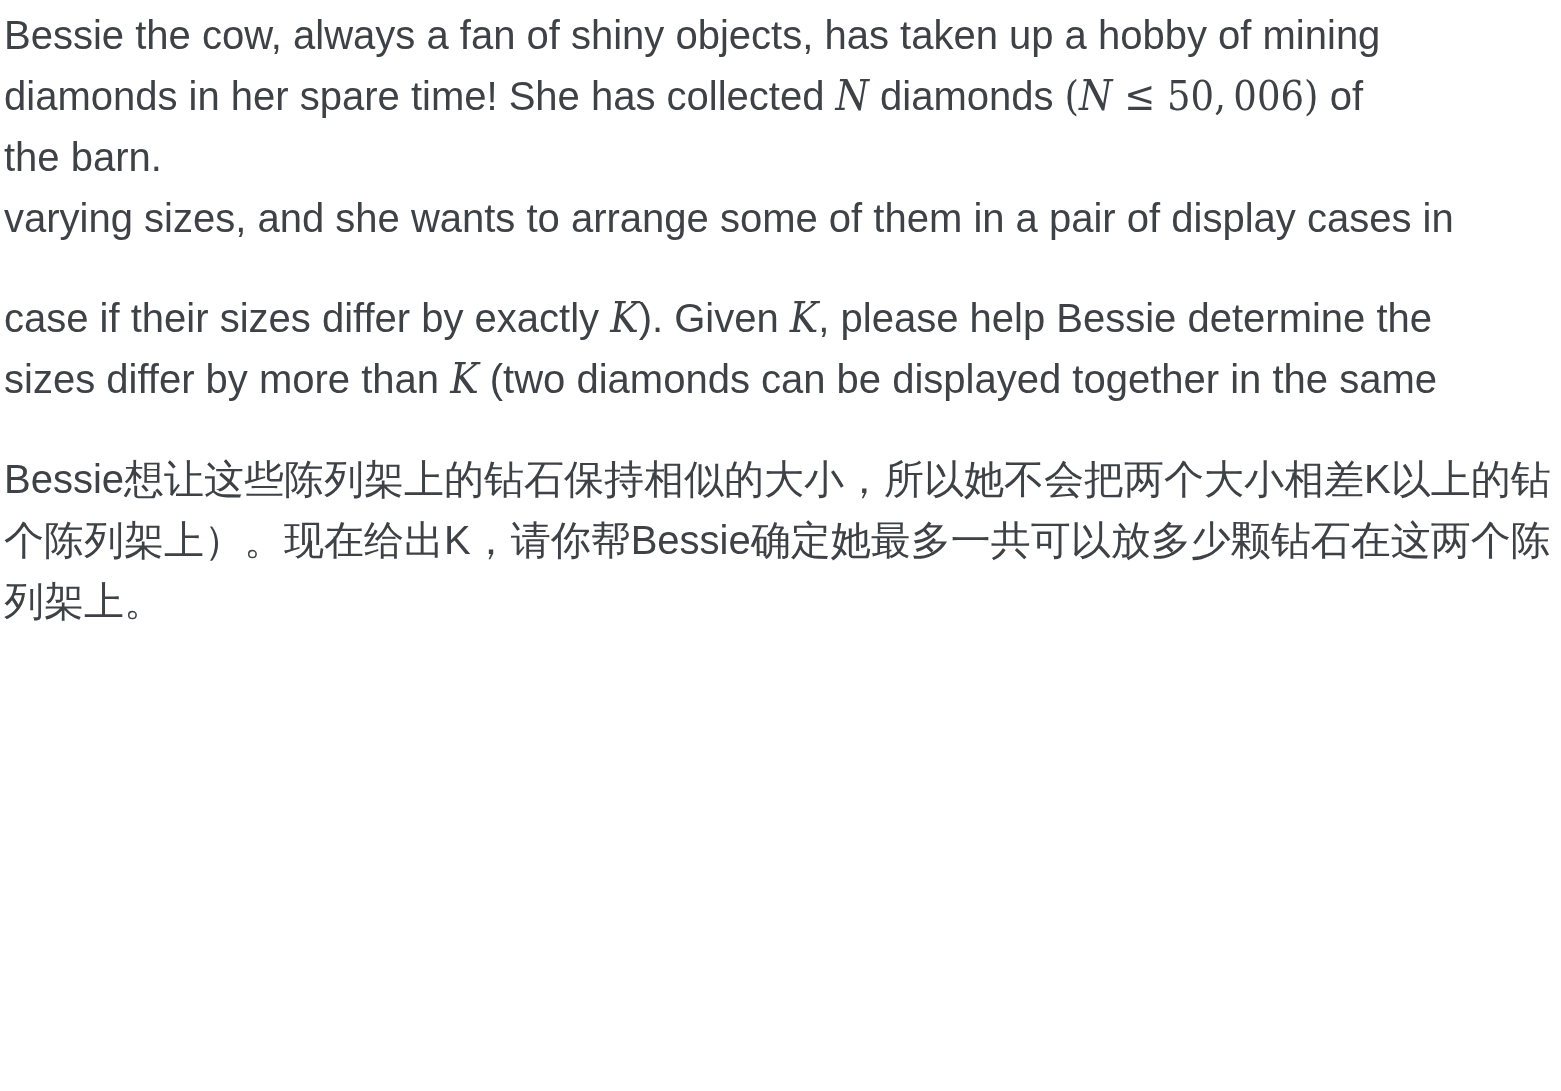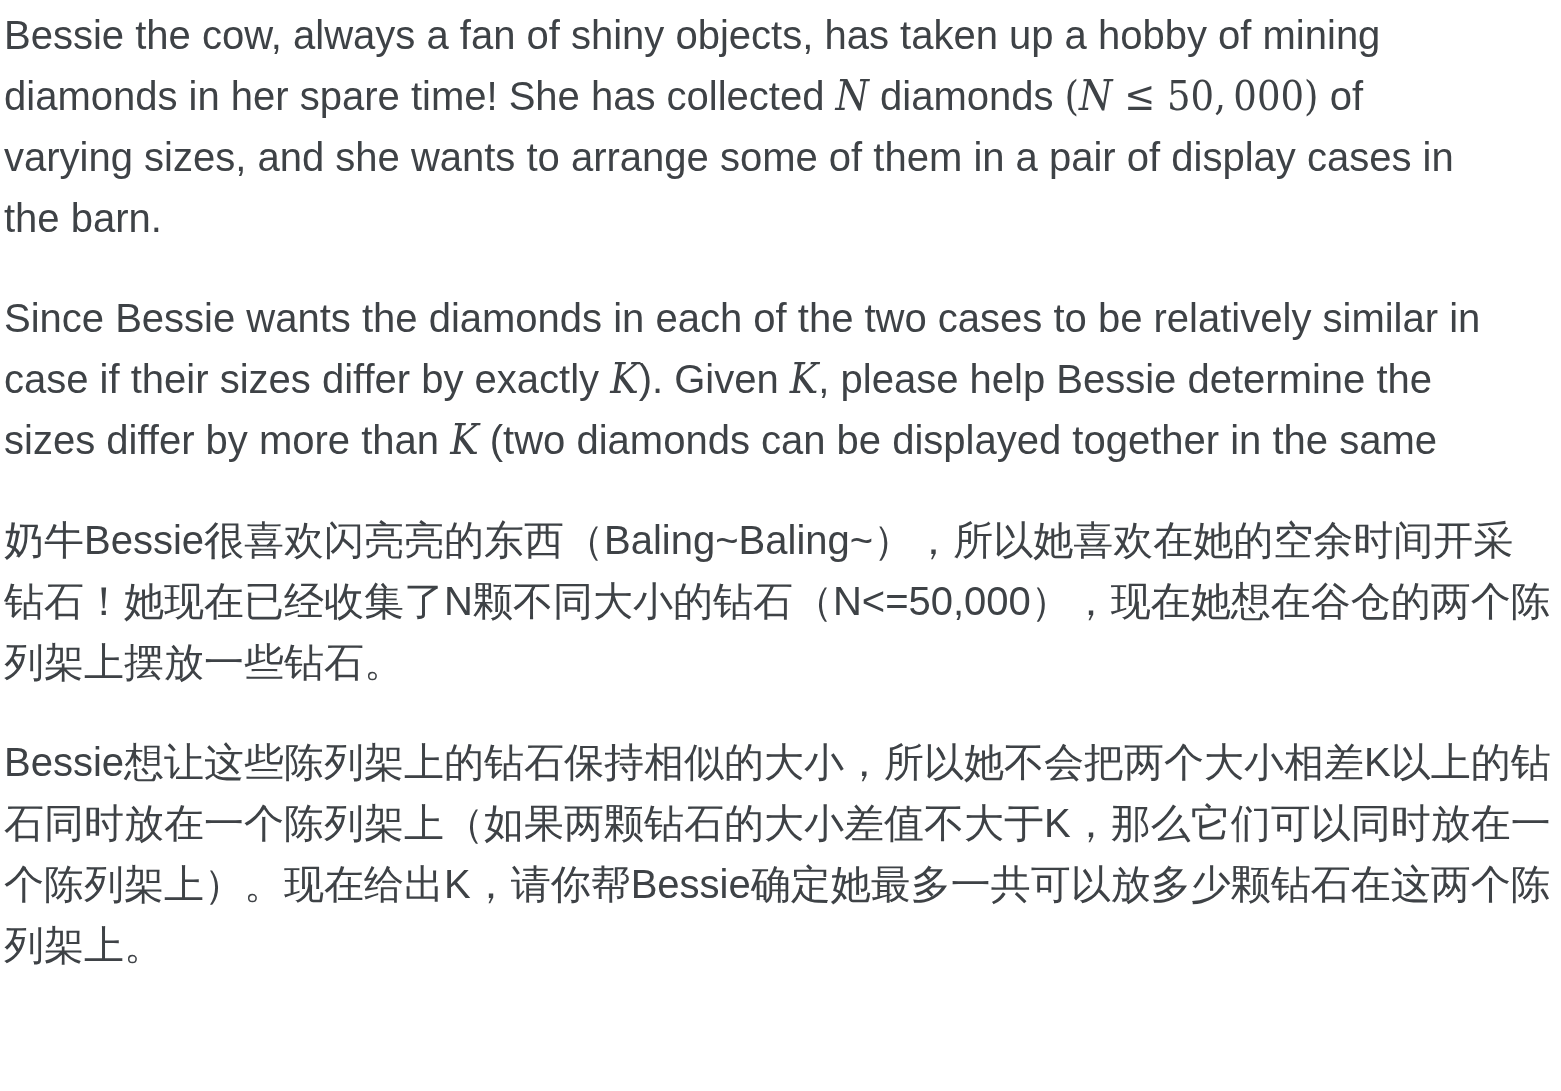--- a/index.html
+++ b/index.html
@@ -37,33 +37,26 @@
     font-size: 1.03em;
     line-height: 0;
   }
 </style>
 </head>
 <body>
 
 <div class="doc">
     <div class="para" lang="en">
       <div class="line"><span class="seg-t">Bessie the cow, always a fan of shiny objects, has taken up a hobby of mining</span></div>
-      <div class="line"><span class="seg-t">diamonds in her spare time! She has collected </span><span class="seg-mi">N</span><span class="seg-t"> diamonds </span><span class="seg-mo">(</span><span class="seg-mi">N</span><span class="seg-mo"> ≤ 50, 000)</span><span class="seg-t"> of</span></div>
+      <div class="line"><span class="seg-t">diamonds in her spare time! She has collected </span><span class="seg-mi">N</span><span class="seg-t"> diamonds </span><span class="seg-mo">(</span><span class="seg-mi">N</span><span class="seg-mo"> ≤ 50, 006)</span><span class="seg-t"> of</span></div>
+      <div class="line"><span class="seg-t">the barn.</span></div>
       <div class="line"><span class="seg-t">varying sizes, and she wants to arrange some of them in a pair of display cases in</span></div>
-      <div class="line"><span class="seg-t">the barn.</span></div>
     </div>
     <div class="para" lang="en">
-      <div class="line"><span class="seg-t">Since Bessie wants the diamonds in each of the two cases to be relatively similar in</span></div>
       <div class="line"><span class="seg-t">case if their sizes differ by exactly </span><span class="seg-mi">K</span><span class="seg-t">). Given </span><span class="seg-mi">K</span><span class="seg-t">, please help Bessie determine the</span></div>
       <div class="line"><span class="seg-t">sizes differ by more than </span><span class="seg-mi">K</span><span class="seg-t"> (two diamonds can be displayed together in the same</span></div>
     </div>
     <div class="para" lang="zh">
-      <div class="line"><span class="seg-t">奶牛Bessie很喜欢闪亮亮的东西（Baling~Baling~），所以她喜欢在她的空余时间开采</span></div>
-      <div class="line"><span class="seg-t">钻石！她现在已经收集了N颗不同大小的钻石（N&lt;=50,000），现在她想在谷仓的两个陈</span></div>
-      <div class="line"><span class="seg-t">列架上摆放一些钻石。</span></div>
-    </div>
-    <div class="para" lang="zh">
       <div class="line"><span class="seg-t">Bessie想让这些陈列架上的钻石保持相似的大小，所以她不会把两个大小相差K以上的钻</span></div>
-      <div class="line"><span class="seg-t">石同时放在一个陈列架上（如果两颗钻石的大小差值不大于K，那么它们可以同时放在一</span></div>
       <div class="line"><span class="seg-t">个陈列架上）。现在给出K，请你帮Bessie确定她最多一共可以放多少颗钻石在这两个陈</span></div>
       <div class="line"><span class="seg-t">列架上。</span></div>
     </div>
   </div>
 
 </body></html>

